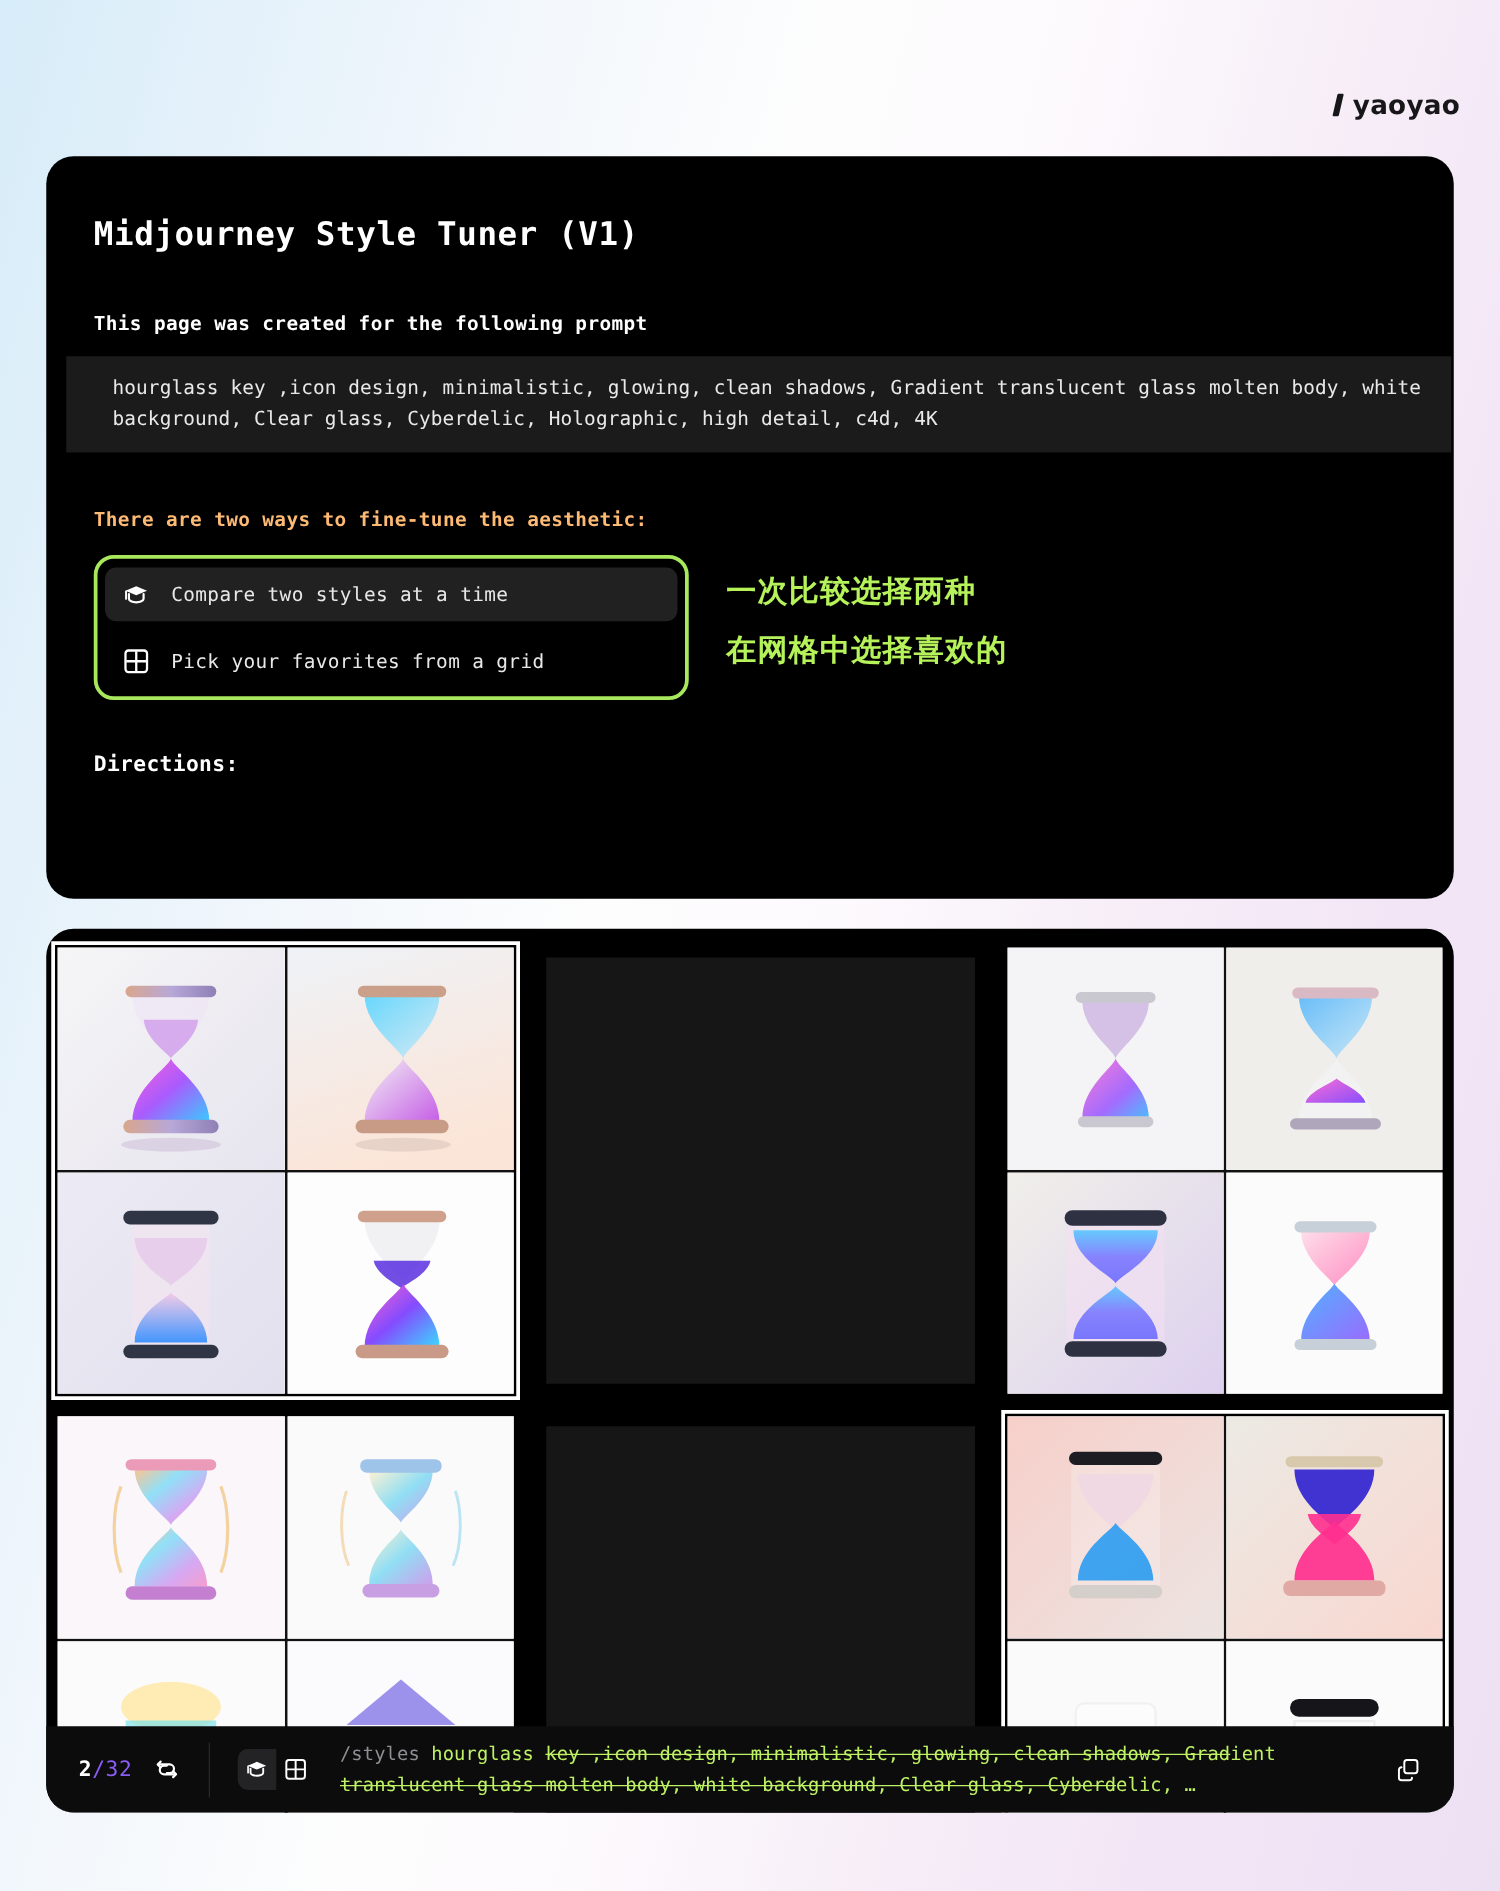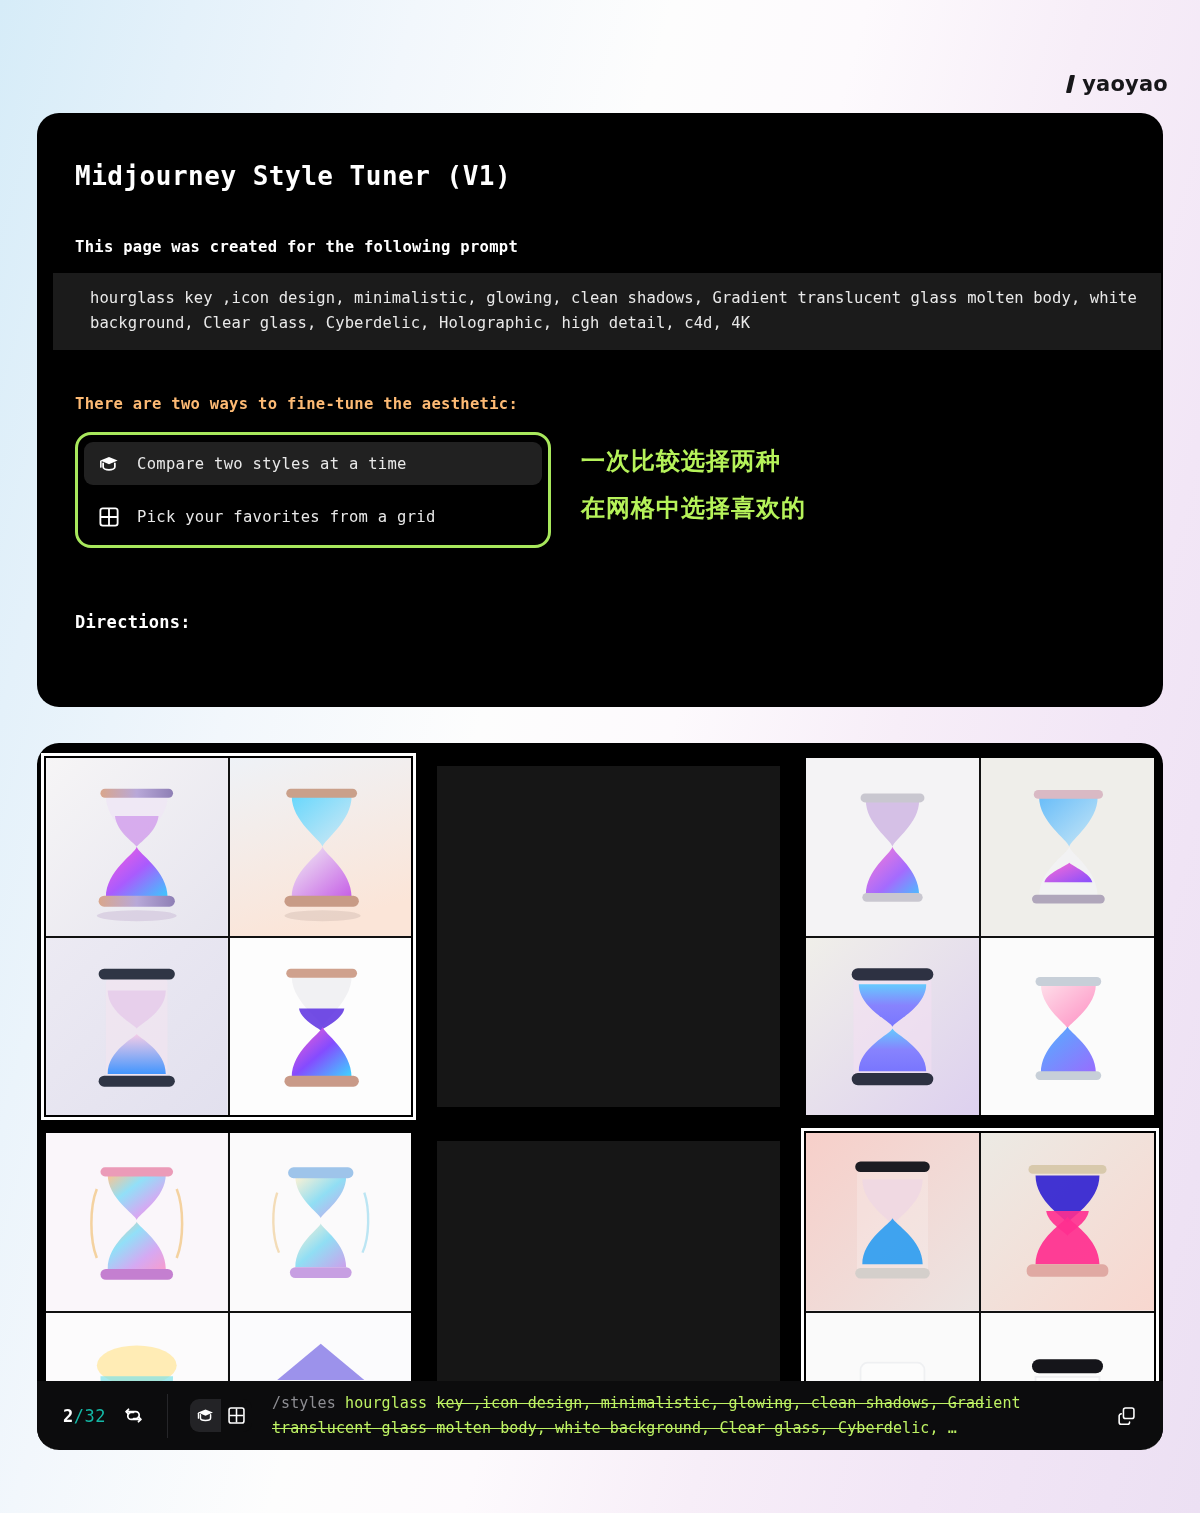--- a/index.html
+++ b/index.html
@@ -52,21 +52,21 @@
   
   .panel {
     position: absolute;
     left: 37px;
     width: 1126px;
     background: #000;
     border-radius: 22px;
   }
 
   #info-panel {
-    top: 113px;
+    top: 125px;
     height: 594px;
     padding: 48px 0 0 0;
     overflow: hidden;
   }
 
   .panel-inner { padding: 0 38px; }
 
   .panel-title {
     color: #ffffff;
     font-size: 26px;
@@ -141,21 +141,21 @@
     color: #b6f35a;
     font-family: "DejaVu Sans", "Liberation Sans", sans-serif;
     font-size: 24px;
     font-weight: 700;
     line-height: 47px;
     letter-spacing: 1px;
   }
 
   
   .dir-head {
-    margin-top: 64px;
+    margin-top: 42px;
     color: #ffffff;
     font-size: 17px;
     font-weight: 700;
     letter-spacing: .3px;
   }
   .dir-list {
     margin-top: 21px;
     color: #d8d8d8;
     font-size: 15.5px;
     line-height: 25px;
@@ -232,21 +232,21 @@
   .bb-counter {
     display: flex;
     align-items: center;
     gap: 16px;
     padding: 0 21px 0 26px;
     font-size: 17px;
     letter-spacing: .5px;
     flex: 0 0 auto;
   }
   .bb-counter .cur { color: #ffffff; font-weight: 700; }
-  .bb-counter .tot { color: #14b8a6; margin-top: 11px; }
+  .bb-counter .tot { color: #8b5cf6; margin-top: 11px; }
 
   .icon-btn {
     width: 24px; height: 24px;
     display: flex; align-items: center; justify-content: center;
   }
   .icon-btn svg { width: 21px; height: 21px; display: block; }
 
   .bb-sep {
     width: 1px;
     height: 44px;

